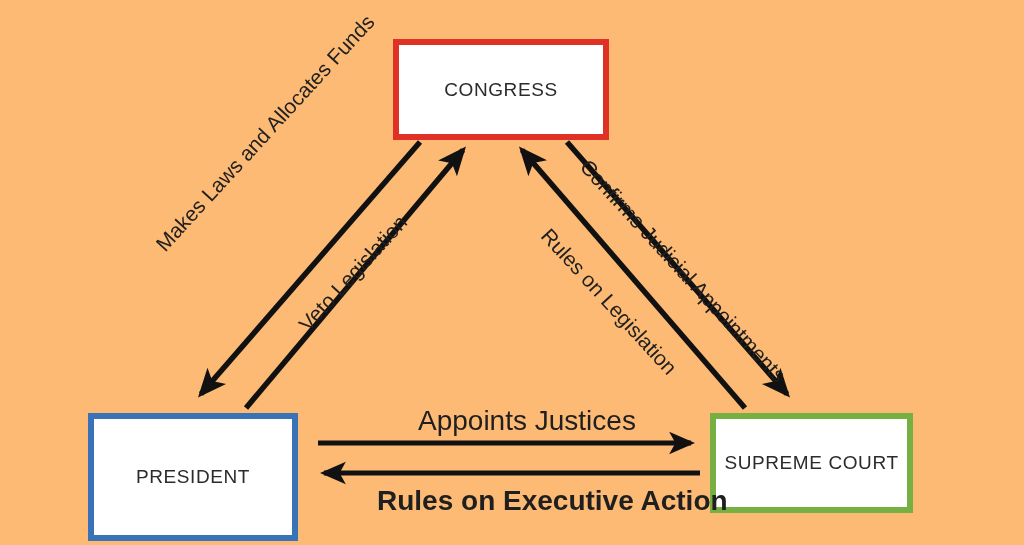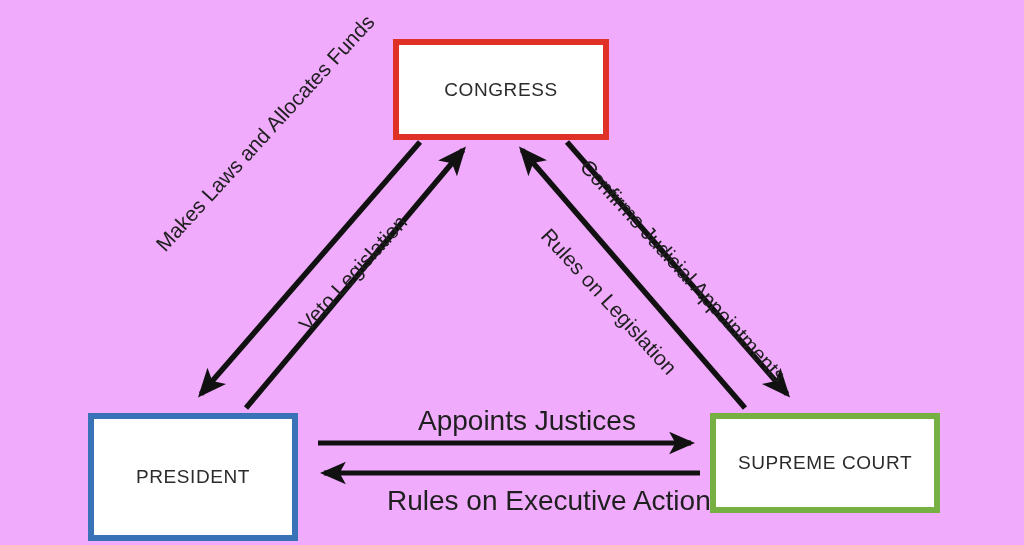--- a/index.html
+++ b/index.html
@@ -7,21 +7,21 @@
     padding: 0;
     background: #ffffff;
   }
   body {
     font-family: "Liberation Sans", sans-serif;
   }
   #stage {
     position: relative;
     width: 1024px;
     height: 545px;
-    background: #f0abfc;
+    background: #fdba74;
     overflow: hidden;
   }
 
   
   .node {
     position: absolute;
     box-sizing: border-box;
     background: #ffffff;
     display: flex;
     align-items: center;
@@ -44,21 +44,21 @@
   #node-president {
     left: 88px;
     top: 413px;
     width: 210px;
     height: 128px;
     border: 6px solid #3A72B8;
   }
   #node-supreme-court {
     left: 710px;
     top: 413px;
-    width: 230px;
+    width: 203px;
     height: 100px;
     border: 6px solid #76B043;
   }
 
   
   #arrow-layer {
     position: absolute;
     left: 0;
     top: 0;
     width: 1024px;
@@ -106,22 +106,23 @@
     top: 232px;
     transform: translate(0, -50%) rotate(47.5deg);
     transform-origin: 0 50%;
   }
   
   #label-appoints-justices {
     left: 418px;
     top: 405px;
   }
   #label-rules-executive {
-    left: 387px;
+    left: 377px;
     top: 485px;
+    font-weight: bold;
   }
 </style>
 </head>
 <body>
 
 <div id="stage">
 
   <svg id="arrow-layer" viewBox="0 0 1024 545" xmlns="http://www.w3.org/2000/svg">
     <defs>
       <marker id="head" viewBox="0 0 10 10" refX="8.4" refY="5" markerWidth="5.2" markerHeight="5.2" orient="auto-start-reverse">

